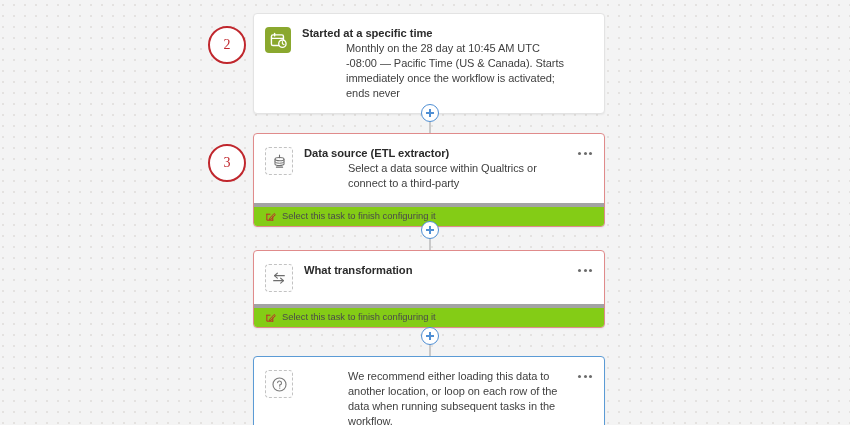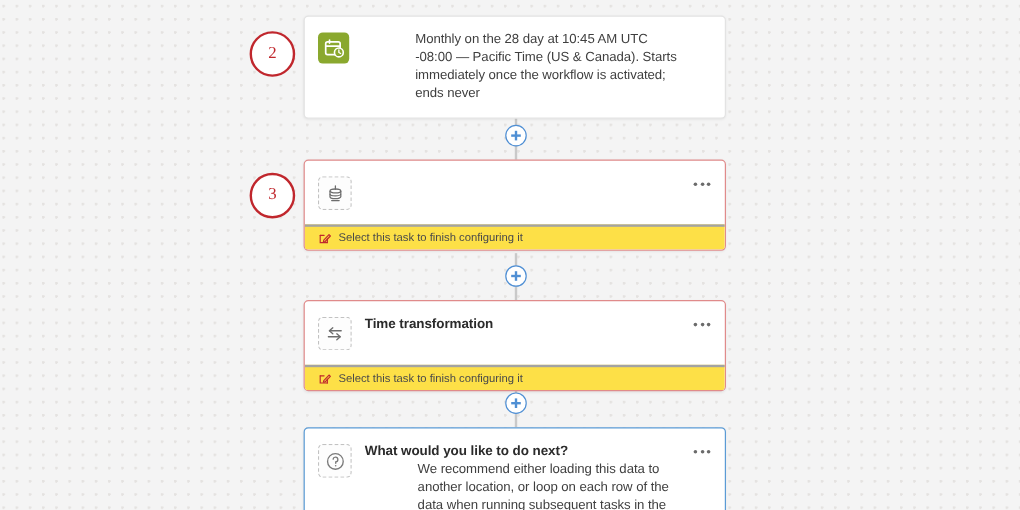--- a/index.html
+++ b/index.html
@@ -131,22 +131,22 @@
     cursor: pointer;
   }
   .kebab span {
     width: 3px; height: 3px; border-radius: 50%;
     background: #6b6b6b;
     display: block;
   }
 
   
   .card-footer {
-    background: #fde047;
-    border-top: 2px solid #a3a3a3;
+    background: #84cc16;
+    border-top: 4px solid #a3a3a3;
     padding: 3px 10px 4px 11px;
     display: flex;
     align-items: center;
     gap: 6px;
   }
   .card-footer .ftxt {
     font-size: 9.4px;
     color: #4a4a4a;
     line-height: 12px;
   }
@@ -185,37 +185,42 @@
       <div class="icon-box green">
         <svg width="17" height="17" viewBox="0 0 24 24">
           <rect x="2" y="4" width="17" height="15" rx="2.2" fill="none" stroke="#ffffff" stroke-width="2"></rect>
           <line x1="2" y1="9" x2="19" y2="9" stroke="#ffffff" stroke-width="2"></line>
           <line x1="6.5" y1="2" x2="6.5" y2="5.5" stroke="#ffffff" stroke-width="2" stroke-linecap="round"></line>
           <circle cx="17.5" cy="16.5" r="5.2" fill="#8aa82e" stroke="#ffffff" stroke-width="1.9"></circle>
           <polyline points="17.5,13.6 17.5,16.6 19.6,17.8" fill="none" stroke="#ffffff" stroke-width="1.6" stroke-linecap="round" stroke-linejoin="round"></polyline>
         </svg>
       </div>
       <div class="card-text">
+        <div class="card-title">Started at a specific time</div>
         <div class="card-desc">Monthly on the 28 day at 10:45 AM UTC -08:00 — Pacific Time (US &amp; Canada). Starts immediately once the workflow is activated; ends never</div>
       </div>
     </div>
   </div>
 
   <div class="plus-node" style="top:104px;"></div>
 
   <div class="card error" id="data-source-card" style="top:133px;">
     <div class="card-body">
       <div class="icon-box dashed">
         <svg width="15" height="15" viewBox="0 0 24 24">
           <line x1="12" y1="1.5" x2="12" y2="6" stroke="#6d6d6d" stroke-width="1.7" stroke-linecap="round"></line>
           <ellipse cx="12" cy="8.2" rx="7.2" ry="2.6" fill="none" stroke="#6d6d6d" stroke-width="1.7"></ellipse>
           <path d="M4.8 8.2 v7.6 a7.2 2.6 0 0 0 14.4 0 v-7.6" fill="none" stroke="#6d6d6d" stroke-width="1.7"></path>
           <path d="M4.8 12.2 a7.2 2.6 0 0 0 14.4 0" fill="none" stroke="#6d6d6d" stroke-width="1.5"></path>
           <line x1="7" y1="21" x2="17" y2="21" stroke="#6d6d6d" stroke-width="1.7" stroke-linecap="round"></line>
         </svg>
+      </div>
+      <div class="card-text">
+        <div class="card-title">Data source (ETL extractor)</div>
+        <div class="card-desc">Select a data source within Qualtrics or connect to a third-party</div>
       </div>
       <div class="kebab">
         <span></span>
           <span></span>
           <span></span>
       </div>
     </div>
     <div class="card-footer">
       <svg width="11" height="11" viewBox="0 0 24 24">
         <path d="M4 7 v13 h13" fill="none" stroke="#c0272d" stroke-width="2.1" stroke-linecap="round"></path>
@@ -233,21 +238,21 @@
     <div class="card-body">
       <div class="icon-box dashed">
         <svg width="16" height="16" viewBox="0 0 24 24">
           <line x1="20" y1="8.5" x2="5.5" y2="8.5" stroke="#6d6d6d" stroke-width="1.7" stroke-linecap="round"></line>
           <polyline points="9.5,4.8 5.2,8.5 9.5,12.2" fill="none" stroke="#6d6d6d" stroke-width="1.7" stroke-linecap="round" stroke-linejoin="round"></polyline>
           <line x1="4" y1="16" x2="18.5" y2="16" stroke="#6d6d6d" stroke-width="1.7" stroke-linecap="round"></line>
           <polyline points="14.5,12.3 18.8,16 14.5,19.7" fill="none" stroke="#6d6d6d" stroke-width="1.7" stroke-linecap="round" stroke-linejoin="round"></polyline>
         </svg>
       </div>
       <div class="card-text">
-        <div class="card-title">Time transformation</div>
+        <div class="card-title">What transformation</div>
       </div>
       <div class="kebab">
         <span></span>
           <span></span>
           <span></span>
       </div>
     </div>
     <div class="card-footer">
       <svg width="11" height="11" viewBox="0 0 24 24">
         <path d="M4 7 v13 h13" fill="none" stroke="#c0272d" stroke-width="2.1" stroke-linecap="round"></path>
@@ -264,21 +269,20 @@
   <div class="card suggest" id="suggestion-card" style="top:356px;">
     <div class="card-body">
       <div class="icon-box dashed">
         <svg width="17" height="17" viewBox="0 0 24 24">
           <circle cx="12" cy="12" r="9.2" fill="none" stroke="#7a7a7a" stroke-width="1.6"></circle>
           <path d="M9.3 9.4 a2.8 2.8 0 1 1 3.1 3.2 v1.7" fill="none" stroke="#7a7a7a" stroke-width="1.6" stroke-linecap="round"></path>
           <circle cx="12.3" cy="17.1" r="0.95" fill="#7a7a7a"></circle>
         </svg>
       </div>
       <div class="card-text">
-        <div class="card-title">What would you like to do next?</div>
         <div class="card-desc">We recommend either loading this data to another location, or loop on each row of the data when running subsequent tasks in the workflow.</div>
       </div>
       <div class="kebab">
         <span></span>
           <span></span>
           <span></span>
       </div>
     </div>
   </div>
 

